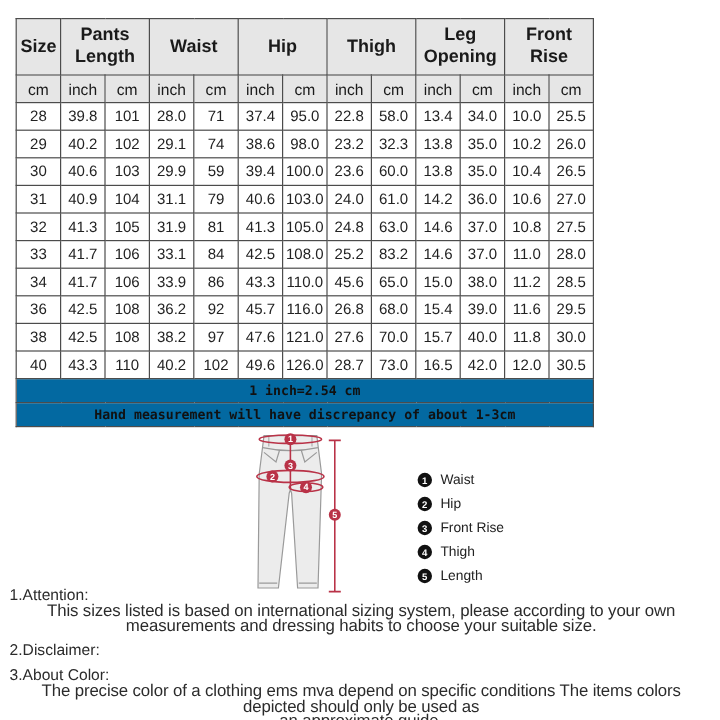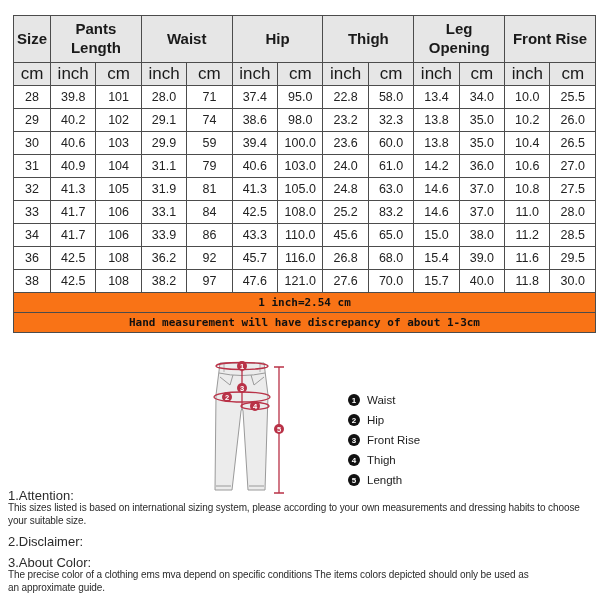--- a/index.html
+++ b/index.html
@@ -1,44 +1,44 @@
 <!DOCTYPE html>
 <html><head>
 <meta charset="utf-8">
 <style>
   html,body{margin:0;padding:0;background:#fff;width:600px;height:600px;overflow:hidden;
     font-family:"Liberation Sans",sans-serif;color:#1a1a1a;}
   .page{position:relative;width:600px;height:600px;background:#fff;}
 
   
   .table-wrap{position:absolute;left:13px;top:15px;width:579px;}
-  table.size-chart{border-collapse:collapse;table-layout:fixed;width:583px;}
+  table.size-chart{border-collapse:collapse;table-layout:fixed;width:482px;}
   table.size-chart th,table.size-chart td{border:1px solid #4c4c4c;text-align:center;vertical-align:middle;
     padding:0;overflow:hidden;}
   th.group-th{height:46px;background:#e6e6e6;font-size:15px;font-weight:bold;line-height:1.25;
     border-bottom:2px solid #3a3a3a;}
-  th.unit-th{height:22px;background:#e6e6e6;font-size:17px;font-weight:normal;border-bottom:2px solid #3a3a3a;}
+  th.unit-th{height:22px;background:#e6e6e6;font-size:13px;font-weight:normal;border-bottom:2px solid #3a3a3a;}
   td.data-td{height:22px;font-size:12.5px;background:#fff;color:#222;}
-  td.footnote-td{height:19px;background:#f97316;font-family:"DejaVu Sans Mono",monospace;
+  td.footnote-td{height:19px;background:#0369a1;font-family:"DejaVu Sans Mono",monospace;
     font-weight:bold;font-size:11px;color:#111;}
 
   
   .diagram{position:absolute;left:0;top:357px;width:600px;height:138px;}
   .pants-svg{position:absolute;left:195px;top:0;}
   .legend{position:absolute;left:348px;top:33px;list-style:none;margin:0;padding:0;}
   .legend li{display:flex;align-items:center;height:20px;}
   .legend .lnum{display:inline-flex;align-items:center;justify-content:center;width:12px;height:12px;
     border-radius:50%;background:#111;color:#fff;font-size:8px;font-weight:bold;flex:0 0 12px;}
   .legend .llabel{margin-left:7px;font-size:11.5px;color:#222;}
 
   
   .notes{position:absolute;left:8px;top:489px;width:586px;}
   .note{margin-bottom:8px;}
   .note-title{font-size:13px;line-height:13px;color:#2b2b2b;}
-  .note-body{font-size:10px;line-height:12.5px;color:#2b2b2b;white-space:pre-line;letter-spacing:-0.1px;}
+  .note-body{font-size:14px;line-height:12.5px;color:#2b2b2b;white-space:pre-line;letter-spacing:-0.1px;text-align:center;}
 </style>
 </head>
 <body>
 
 <div class="page">
 
   <div class="table-wrap">
     <table class="size-chart">
       <colgroup>
           <col style="width: 37px;">
@@ -209,20 +209,35 @@
             <td class="data-td">38.2</td>
             <td class="data-td">97</td>
             <td class="data-td">47.6</td>
             <td class="data-td">121.0</td>
             <td class="data-td">27.6</td>
             <td class="data-td">70.0</td>
             <td class="data-td">15.7</td>
             <td class="data-td">40.0</td>
             <td class="data-td">11.8</td>
             <td class="data-td">30.0</td>
+          </tr>
+          <tr>
+            <td class="data-td">40</td>
+            <td class="data-td">43.3</td>
+            <td class="data-td">110</td>
+            <td class="data-td">40.2</td>
+            <td class="data-td">102</td>
+            <td class="data-td">49.6</td>
+            <td class="data-td">126.0</td>
+            <td class="data-td">28.7</td>
+            <td class="data-td">73.0</td>
+            <td class="data-td">16.5</td>
+            <td class="data-td">42.0</td>
+            <td class="data-td">12.0</td>
+            <td class="data-td">30.5</td>
           </tr>
         </tbody>
       <tfoot>
           <tr>
             <td colspan="13" class="footnote-td">1 inch=2.54 cm</td>
           </tr>
           <tr>
             <td colspan="13" class="footnote-td">Hand measurement will have discrepancy of about 1-3cm</td>
           </tr>
         </tfoot>

